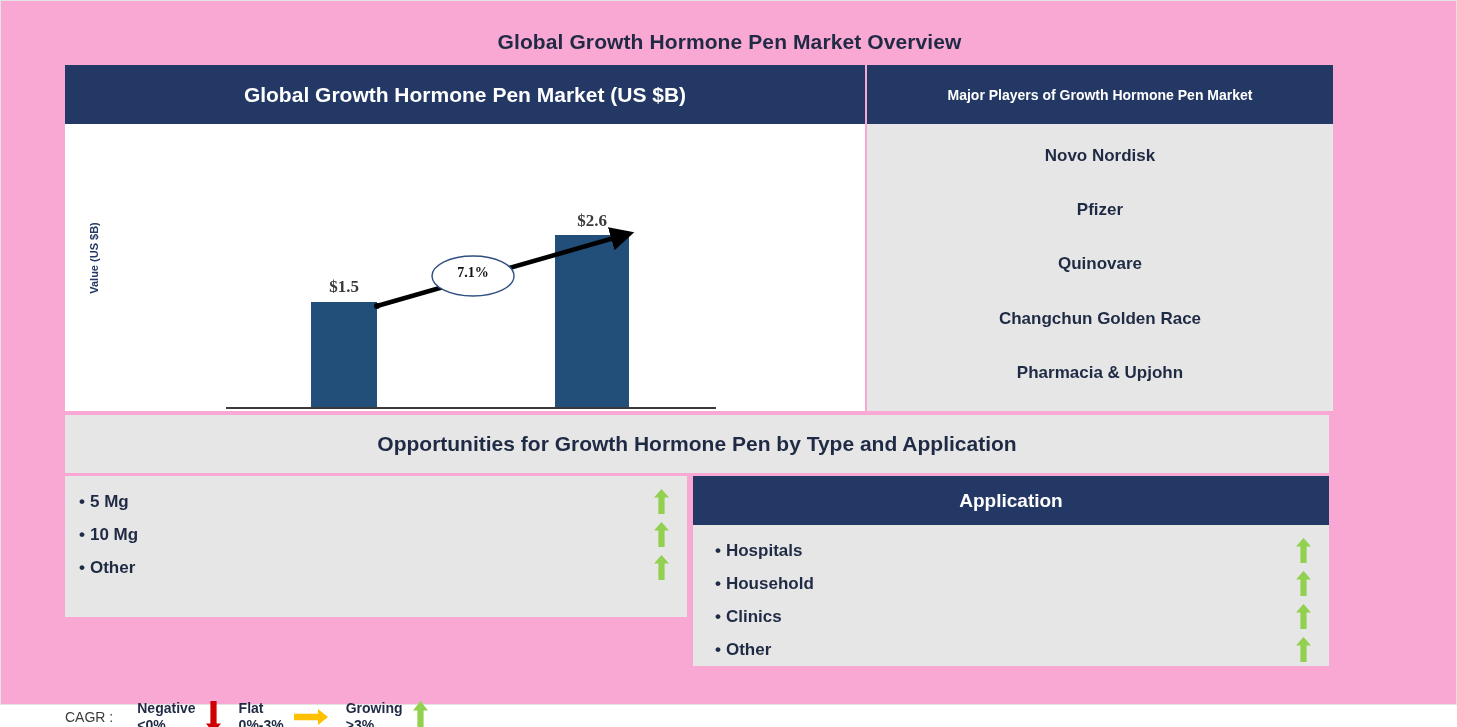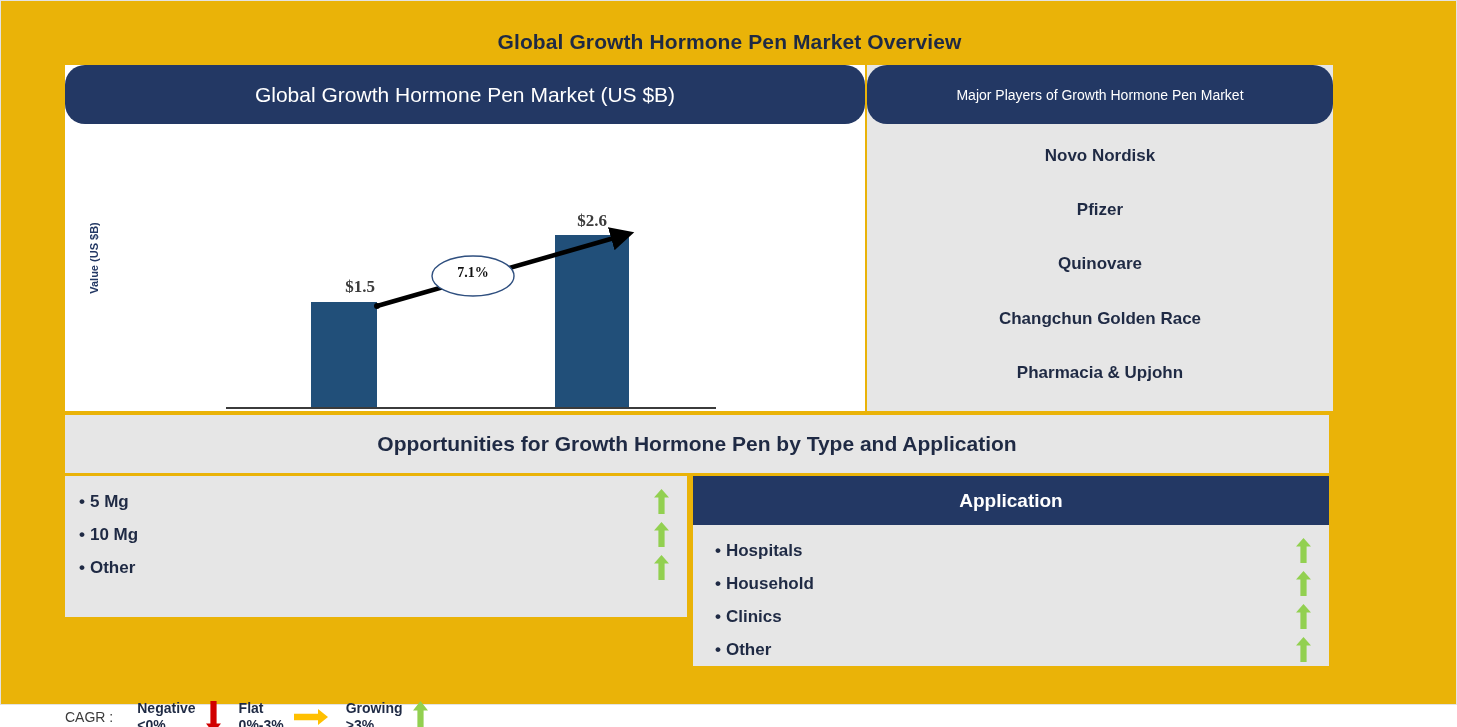--- a/index.html
+++ b/index.html
@@ -14,21 +14,21 @@
     overflow: hidden;
     position: relative;
   }
   #root {
     position: absolute;
     left: 0; top: 0;
     width: 1457px;
     height: 705px;
     box-sizing: border-box;
     border: 1px solid #e3e3e3;
-    background: #eab308;
+    background: #f9a8d4;
   }
 
   
   .main-title {
     position: absolute;
     left: 0; top: 29px;
     width: 1457px;
     text-align: center;
     font-size: 21px;
     font-weight: bold;
@@ -45,22 +45,21 @@
     background: #ffffff;
   }
   .panel-head {
     height: 59px;
     background: #233864;
     color: #ffffff;
     display: flex;
     align-items: center;
     justify-content: center;
     font-size: 21px;
-    font-weight: normal;
-    border-radius: 20px;
+    font-weight: bold;
   }
   .chart-body {
     position: relative;
     height: 287px;
     background: #ffffff;
   }
 
   .y-axis-label {
     position: absolute;
     left: -31px;
@@ -103,21 +102,21 @@
 
   .bar-value {
     position: absolute;
     font-family: "Liberation Serif", serif;
     font-size: 17px;
     font-weight: bold;
     color: #3b3b3b;
     text-align: center;
     white-space: nowrap;
   }
-  .bar-value-2026 { left: 262px; top: 153px; width: 66px; font-family: Liberation Serif, serif; }
+  .bar-value-2026 { left: 246px; top: 153px; width: 66px; font-family: Liberation Serif, serif; }
   .bar-value-2035 { left: 490px; top: 87px;  width: 74px; }
 
   .cat-label {
     position: absolute;
     top: 292px;
     font-family: "Liberation Serif", serif;
     font-size: 16px;
     color: #4d4d4d;
     text-align: center;
     white-space: nowrap;

